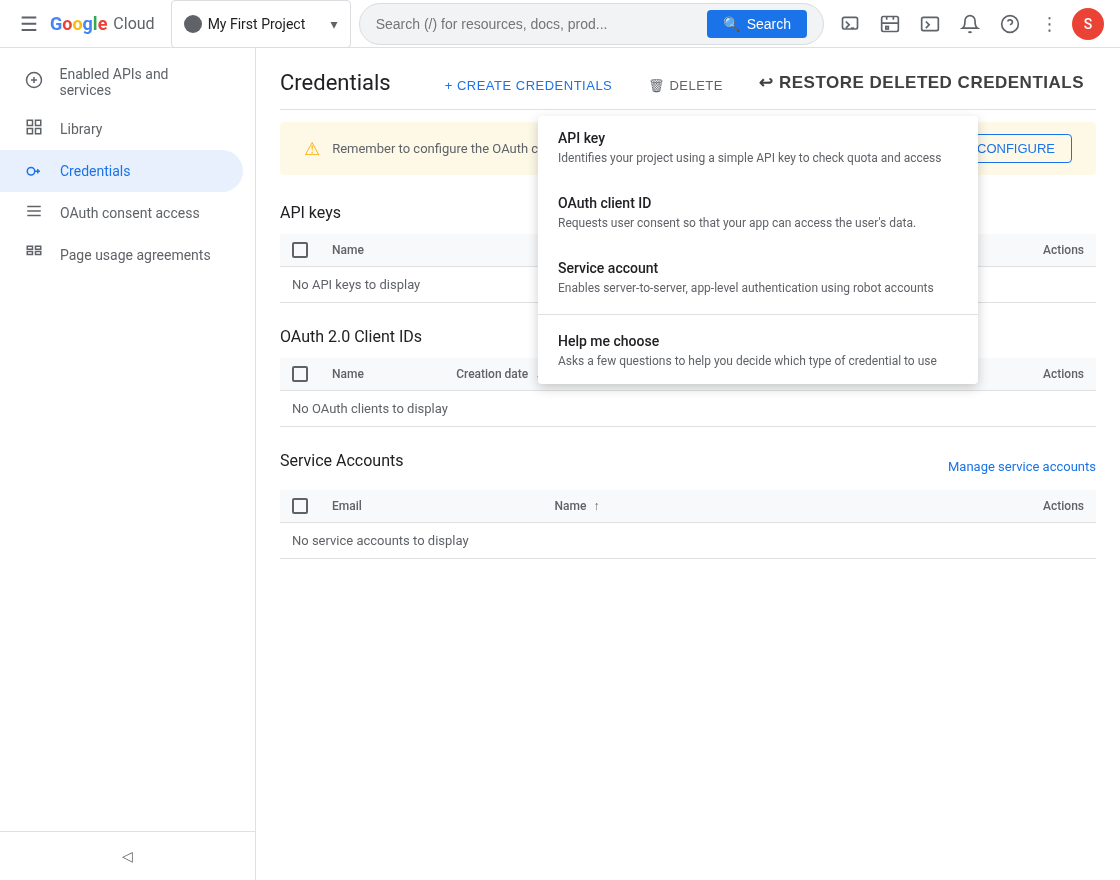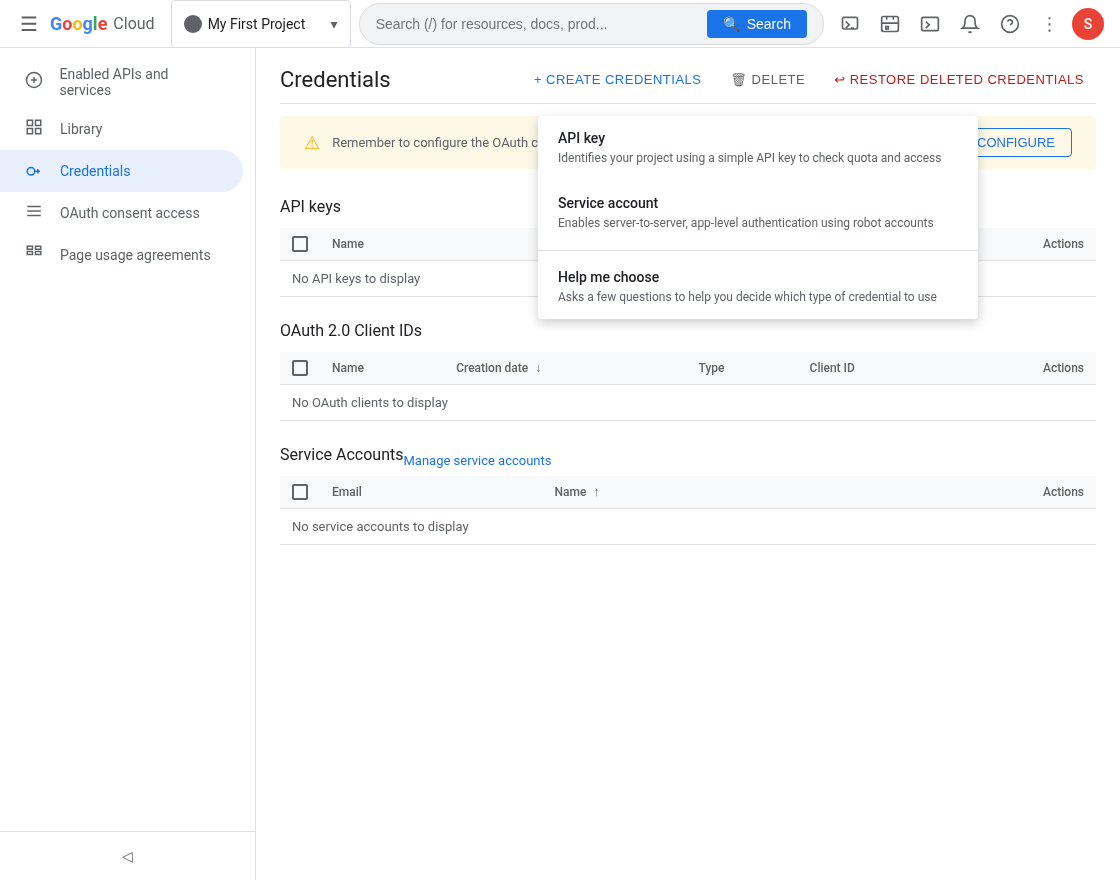--- a/index.html
+++ b/index.html
@@ -47,48 +47,48 @@
     }
     .sidebar-item.active { background: #e8f0fe; color: #1a73e8; border-radius: 0 24px 24px 0; }
     .sidebar-item .icon { font-size: 18px; width: 20px; text-align: center; }
     .sidebar-footer { padding: 12px; border-top: 1px solid #e0e0e0; display: flex; justify-content: center; }
     .collapse-btn { cursor: pointer; color: #5f6368; font-size: 14px; padding: 4px; }
 
     
     .main { flex: 1; overflow-y: auto; background: #fff; padding: 0; position: relative; }
     .page-header { display: flex; align-items: center; justify-content: space-between; padding: 16px 24px 8px; gap: 12px; flex-wrap: wrap; }
     .page-title { font-size: 22px; color: #202124; font-weight: 400; }
-    .header-actions { display: flex; align-items: flex-end; gap: 5px; }
+    .header-actions { display: flex; align-items: flex-end; gap: 12px; }
     .btn-create {
       display: flex; align-items: center; gap: 6px; color: #1a73e8; font-size: 13px; font-weight: 500;
       cursor: pointer; padding: 8px 12px; border: none; background: none; text-transform: uppercase; letter-spacing: 0.5px;
     }
     .btn-delete {
       display: flex; align-items: center; gap: 6px; color: #5f6368; font-size: 13px; font-weight: 500;
       cursor: pointer; padding: 8px 12px; border: none; background: none; text-transform: uppercase; letter-spacing: 0.5px;
     }
     .btn-restore {
-      display: flex; align-items: center; gap: 6px; color: #b91c1c; font-size: 13px; font-weight: 400;
+      display: flex; align-items: center; gap: 6px; color: #404040; font-size: 17px; font-weight: 700;
       cursor: pointer; padding: 8px 12px; border: none; background: none; text-transform: uppercase; letter-spacing: 0.5px;
     }
     .divider { border-top: 1px solid #e0e0e0; margin: 0 24px; }
 
     
     .info-banner { display: flex; align-items: center; gap: 12px; background: #fef9e7; padding: 12px 24px; margin: 12px 24px; border-radius: 4px; }
     .info-icon { color: #f9ab00; font-size: 18px; }
     .info-text { font-size: 13px; color: #5f6368; flex: 1; }
     .configure-btn {
       border: 1px solid #1a73e8; color: #1a73e8; background: none; padding: 6px 16px;
       border-radius: 4px; cursor: pointer; font-size: 13px; font-weight: 500; text-transform: uppercase;
     }
 
     
     .section { padding: 16px 24px 8px; }
     .section-title { font-size: 16px; color: #202124; font-weight: 400; margin-bottom: 12px; }
-    .section-header-row { display: flex; align-items: center; justify-content: flex-start; margin-bottom: 0; }
+    .section-header-row { display: flex; align-items: center; justify-content: space-between; margin-bottom: 8px; }
     .manage-link { color: #1a73e8; font-size: 13px; text-decoration: none; cursor: pointer; }
 
     
     .table { width: 100%; border-collapse: collapse; }
     .table th { text-align: left; font-size: 12px; color: #5f6368; font-weight: 500; padding: 8px 12px; border-bottom: 1px solid #e0e0e0; background: #f8f9fa; }
     .table td { padding: 10px 12px; font-size: 13px; color: #202124; border-bottom: 1px solid #e0e0e0; }
     .table .empty-row td { color: #5f6368; font-size: 13px; }
     .th-checkbox { width: 36px; }
     .checkbox { width: 16px; height: 16px; border: 2px solid #5f6368; border-radius: 2px; display: inline-block; cursor: pointer; vertical-align: middle; }
     .dropdown-menu {
@@ -320,20 +320,24 @@
         </tbody>
       </table>
     </div>
 
     <div class="dropdown-menu">
       <div class="dropdown-item">
         <div class="dropdown-item-title">API key</div>
         <div class="dropdown-item-desc">Identifies your project using a simple API key to check quota and access</div>
       </div>
       <div class="dropdown-item">
+        <div class="dropdown-item-title">OAuth client ID</div>
+        <div class="dropdown-item-desc">Requests user consent so that your app can access the user's data.</div>
+      </div>
+      <div class="dropdown-item">
         <div class="dropdown-item-title">Service account</div>
         <div class="dropdown-item-desc">Enables server-to-server, app-level authentication using robot accounts</div>
       </div>
       <div class="dropdown-divider"></div>
       <div class="dropdown-item">
         <div class="dropdown-item-title">Help me choose</div>
         <div class="dropdown-item-desc">Asks a few questions to help you decide which type of credential to use</div>
       </div>
     </div>
 

